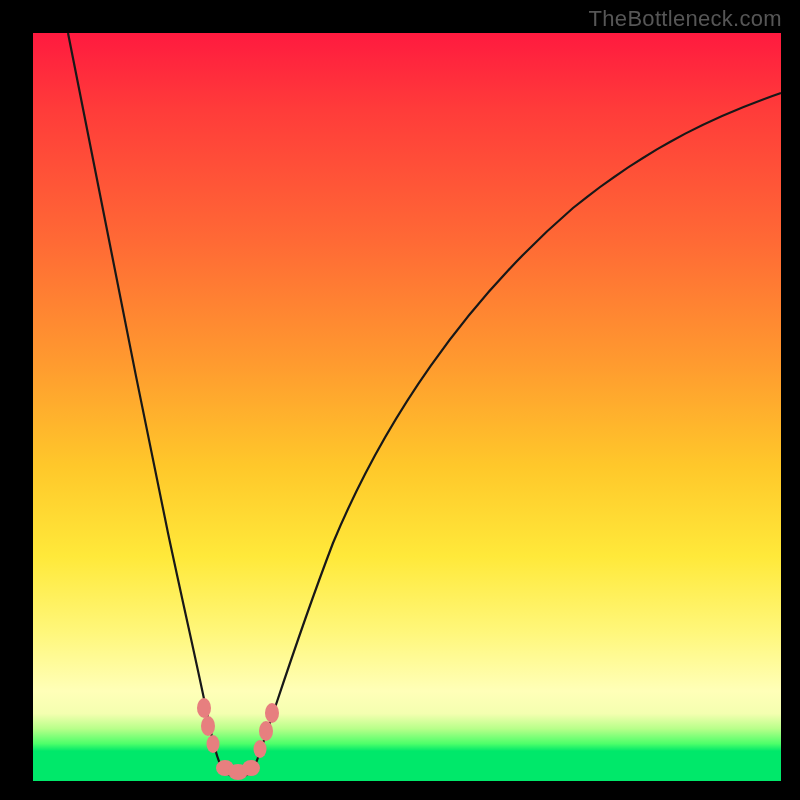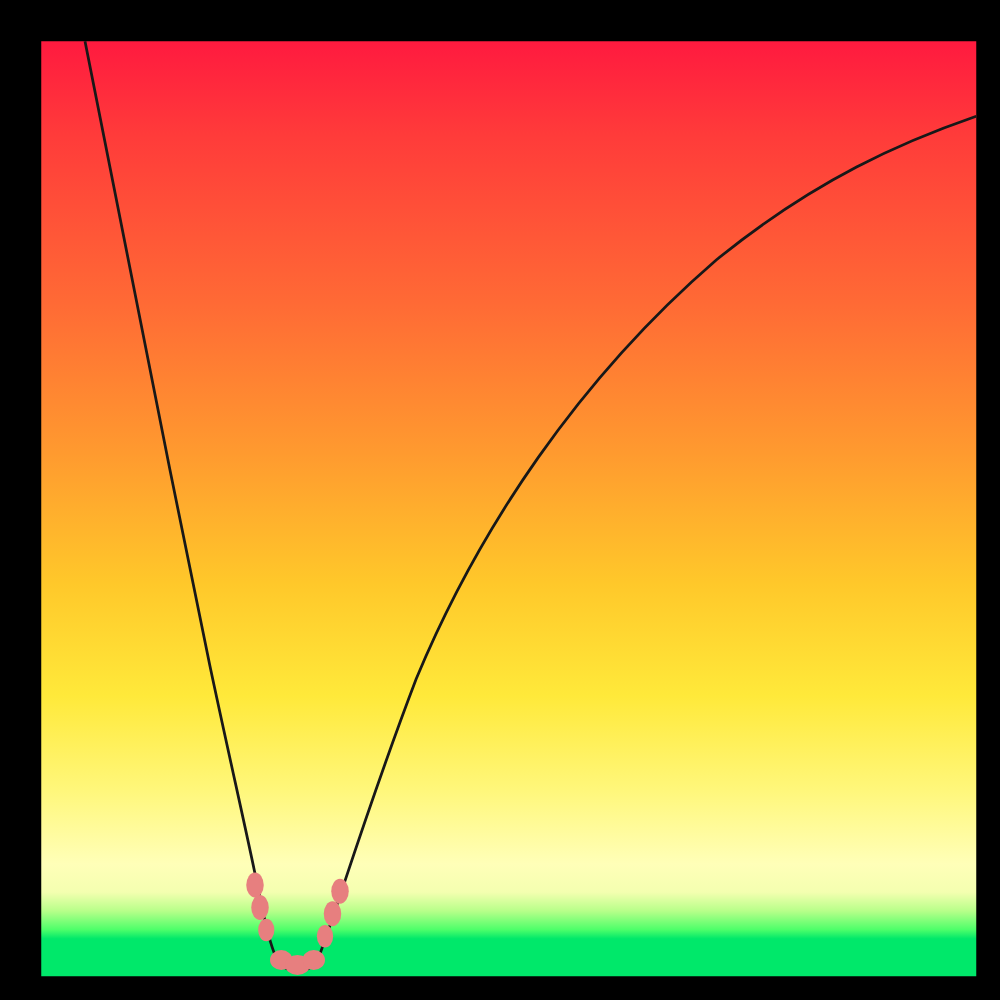--- a/index.html
+++ b/index.html
@@ -100,13 +100,14 @@
 
     <ellipse class="marker-lg" cx="192" cy="735" rx="9" ry="8"></ellipse>
     <ellipse class="marker-lg" cx="205" cy="739" rx="10" ry="8"></ellipse>
     <ellipse class="marker-lg" cx="218" cy="735" rx="9" ry="8"></ellipse>
 
     <ellipse class="marker" cx="227" cy="716" rx="6.5" ry="9"></ellipse>
     <ellipse class="marker-lg" cx="233" cy="698" rx="7" ry="10"></ellipse>
     <ellipse class="marker-lg" cx="239" cy="680" rx="7" ry="10"></ellipse>
   </svg>
 
+  <div class="attribution">TheBottleneck.com</div>
 </div>
 
 </body></html>

